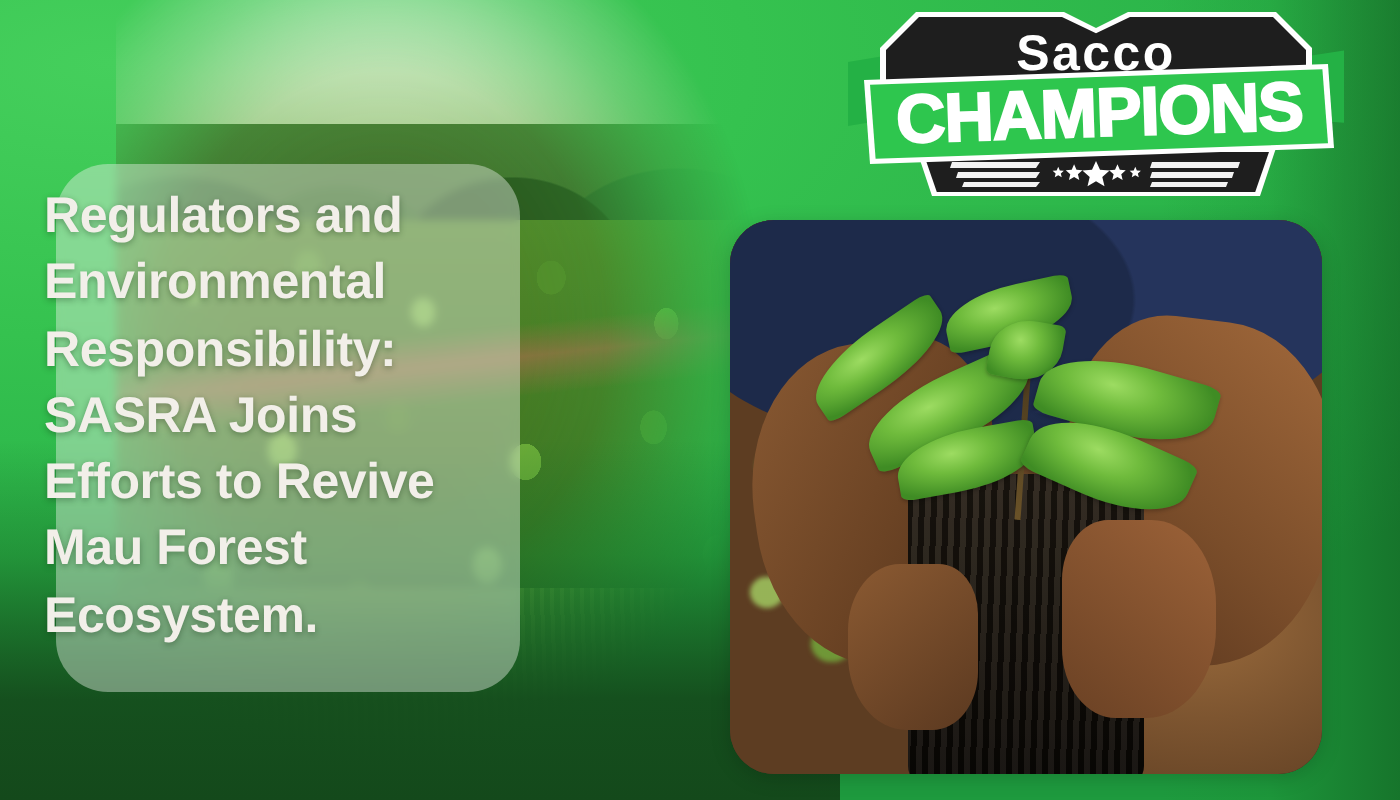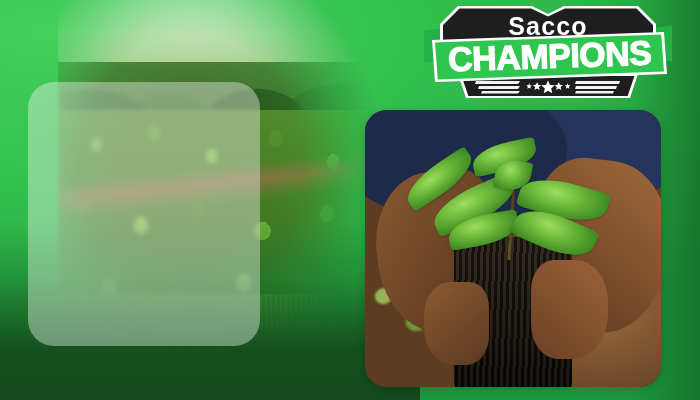--- a/index.html
+++ b/index.html
@@ -218,20 +218,27 @@
     <div class="leaf lf1"></div>
     <div class="leaf lf2"></div>
     <div class="leaf lf3"></div>
     <div class="leaf lf4"></div>
     <div class="leaf lf5"></div>
     <div class="hand-l"></div>
     <div class="hand-r"></div>
   </div>
 
   <div class="panel"></div>
+  <h1 class="headline">Regulators and
+Environmental
+Responsibility:
+SASRA Joins
+Efforts to Revive
+Mau Forest
+Ecosystem.</h1>
 
   <div class="logo">
     <svg viewBox="0 0 248 106" xmlns="http://www.w3.org/2000/svg">
 
       <g>
         <path d="M-6 34 L18 30 L18 62 L-6 66 Z" fill="#24b145"></path>
         <path d="M230 30 L256 26 L248 46 L256 64 L230 62 Z" fill="#24b145"></path>
       </g>
 
       <g>

